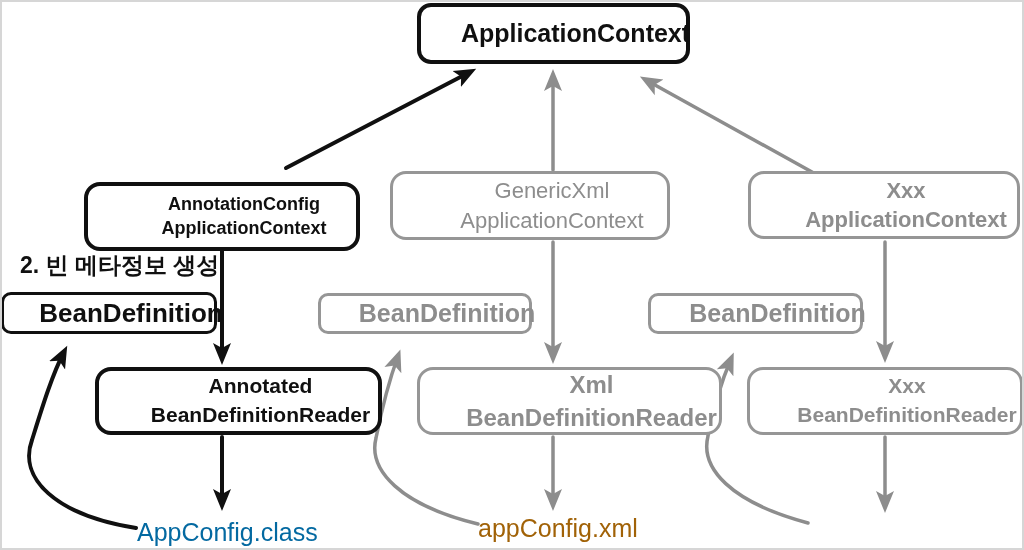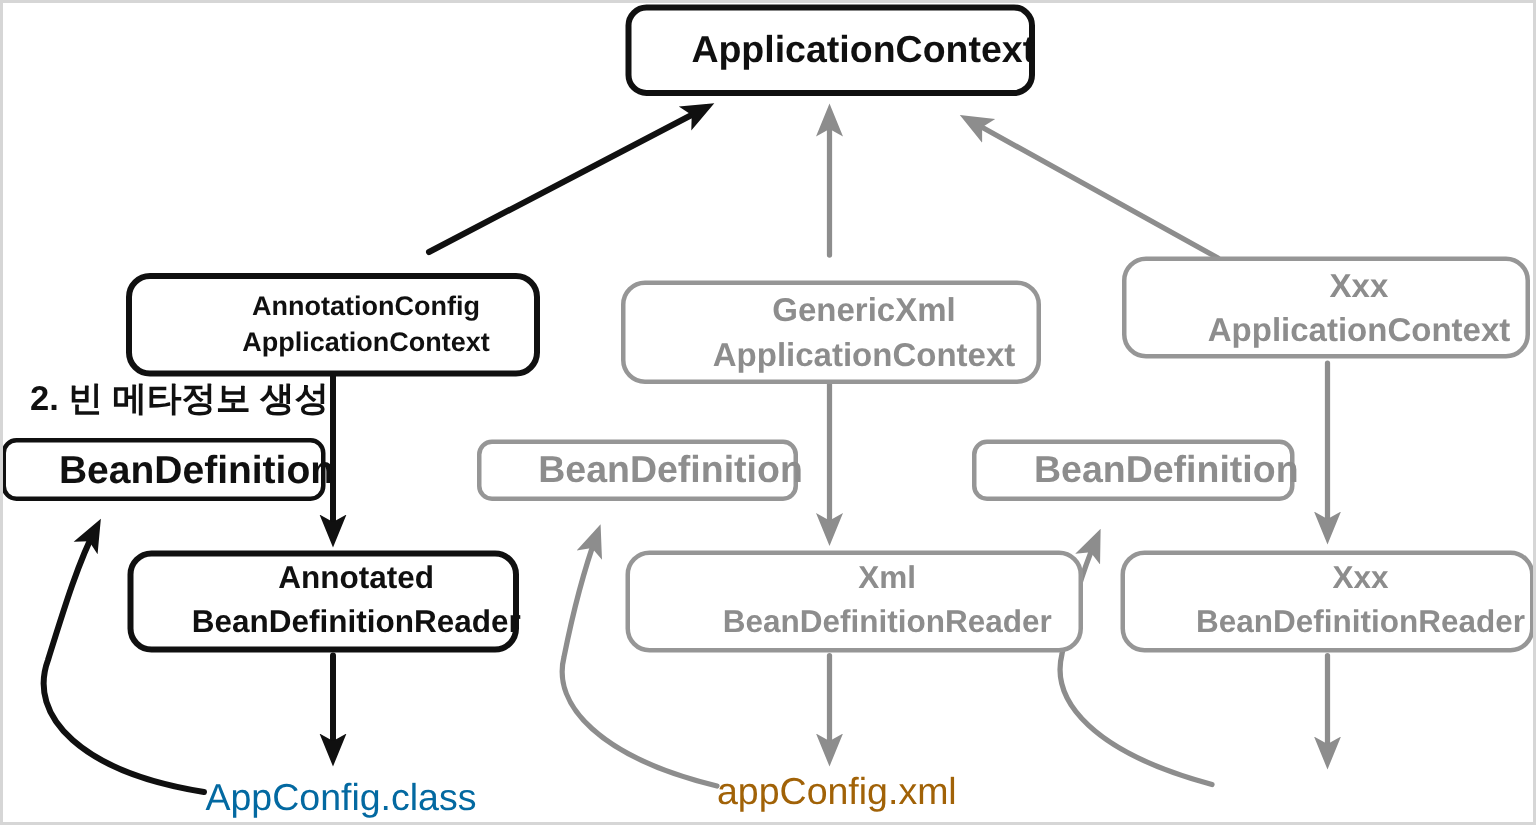--- a/index.html
+++ b/index.html
@@ -25,27 +25,27 @@
     background:#ffffff;
     white-space:pre-line;
     z-index:2;
     padding-left:44px;
   }
   .black-box{border:4px solid #101010;color:#101010;}
   .gray-box{border:3px solid #969696;color:#8d8d8d;}
 
   #b-appctx      {left:417px;top:3px;  width:273px;height:61px;border-radius:14px;font-size:25px;font-weight:700;}
   #b-annoctx     {left:84px; top:182px;width:276px;height:69px;border-radius:16px;font-size:18px;font-weight:700;line-height:1.33;}
-  #b-genericxml  {left:414px;top:171px;width:280px;height:69px;border-radius:16px;font-size:22px;font-weight:700;line-height:1.33;margin-top:16px;}
+  #b-genericxml  {left:390px;top:171px;width:280px;height:69px;border-radius:16px;font-size:22px;font-weight:400;line-height:1.33;}
   #b-xxxctx      {left:748px;top:171px;width:272px;height:68px;border-radius:16px;font-size:22px;font-weight:700;line-height:1.33;}
   #b-beandef1    {left:1px;  top:292px;width:216px;height:42px;border-radius:10px;font-size:26px;font-weight:700;border-width:3.5px;}
   #b-beandef2    {left:318px;top:293px;width:214px;height:41px;border-radius:10px;font-size:25px;font-weight:700;}
   #b-beandef3    {left:648px;top:293px;width:215px;height:41px;border-radius:10px;font-size:25px;font-weight:700;}
-  #b-annoreader  {left:85px; top:367px;width:261px;height:68px;border-radius:16px;font-size:21px;font-weight:700;line-height:1.38;}
-  #b-xmlreader   {left:417px;top:367px;width:305px;height:68px;border-radius:16px;font-size:21px;font-weight:700;line-height:1.38;}
+  #b-annoreader  {left:95px; top:367px;width:287px;height:68px;border-radius:16px;font-size:21px;font-weight:700;line-height:1.38;}
+  #b-xmlreader   {left:417px;top:367px;width:305px;height:68px;border-radius:16px;font-size:24px;font-weight:700;line-height:1.38;}
   #b-xxxreader   {left:747px;top:367px;width:276px;height:68px;border-radius:16px;font-size:21px;font-weight:700;line-height:1.38;}
 
   .floating-label{position:absolute;z-index:2;white-space:nowrap;}
   #t-step2          {left:20px; top:250px;font-size:23px;font-weight:700;color:#101010;}
   #t-step1          {left:52px; top:455px;font-size:24px;font-weight:700;color:#101010;}
   #t-appconfig-class{left:137px;top:518px;font-size:25px;font-weight:400;color:#0369a1;}
   #t-appconfig-xml  {left:478px;top:514px;font-size:25px;font-weight:400;color:#a16207;}
   #t-appconfig-xxx  {left:808px;top:514px;font-size:25px;font-weight:400;color:#8d8d8d;}
 </style>
 </head>

